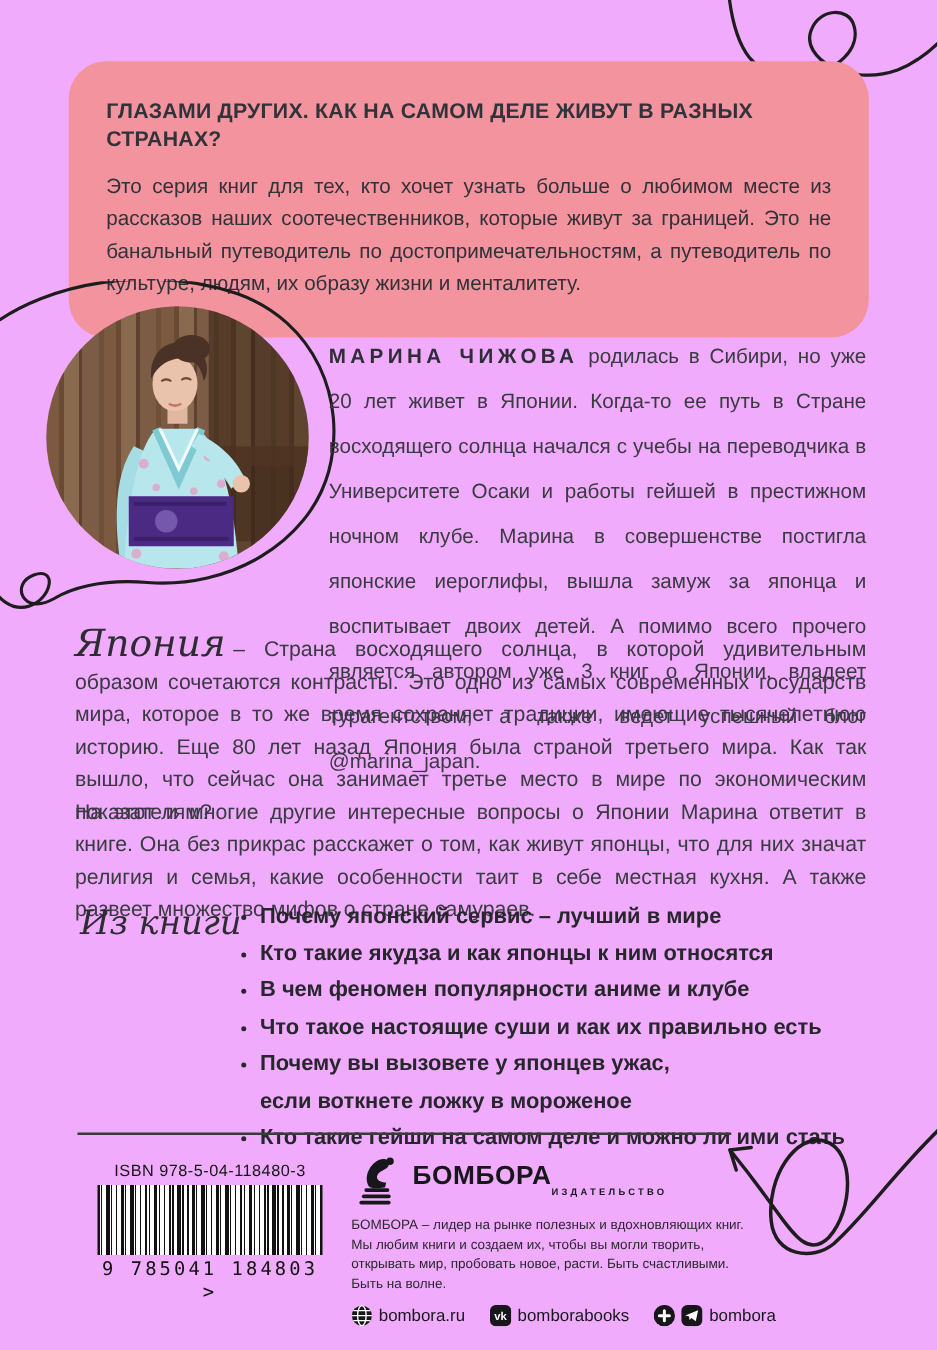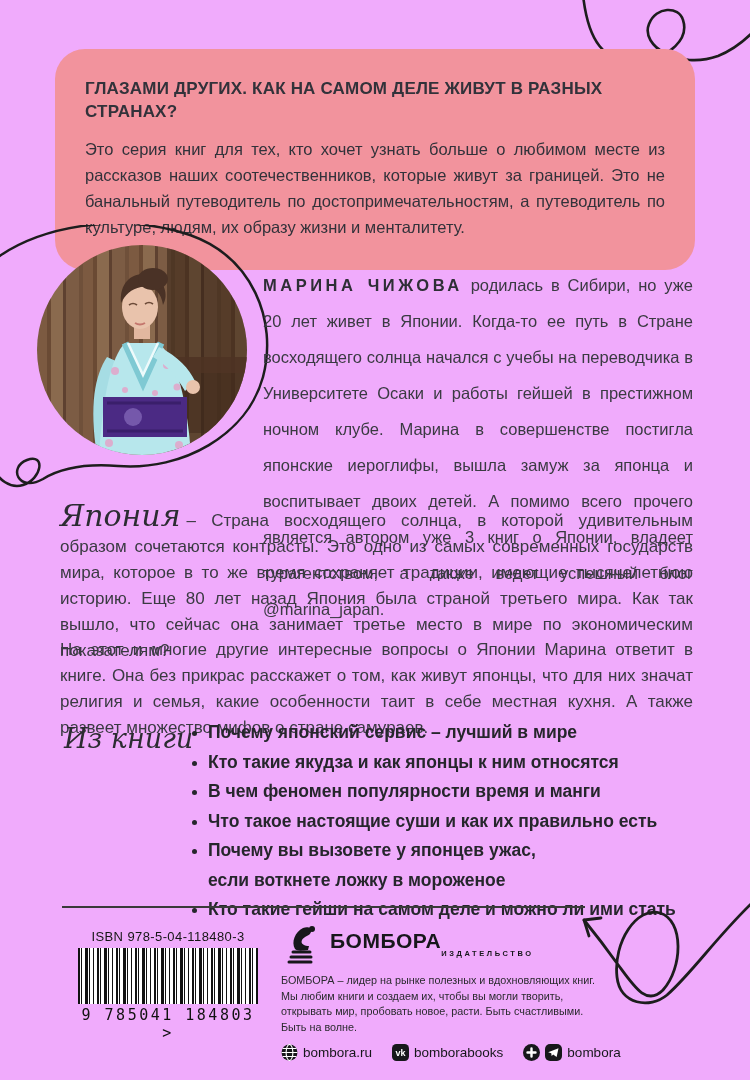--- a/index.html
+++ b/index.html
@@ -159,21 +159,21 @@
     <span class="script">Япония</span><span>– Страна восходящего солнца, в которой удивительным образом сочетаются контрасты. Это одно из самых современных государств мира, которое в то же время сохраняет традиции, имеющие тысячелетнюю историю. Еще 80 лет назад Япония была страной третьего мира. Как так вышло, что сейчас она занимает третье место в мире по экономическим показателям?</span>
   </p>
   <p class="about-2">На этот и многие другие интересные вопросы о Японии Марина ответит в книге. Она без прикрас расскажет о том, как живут японцы, что для них значат религия и семья, какие особенности таит в себе местная кухня. А также развеет множество мифов о стране самураев.</p>
 
   <div class="learn-heading">
     <div>Из книги</div>
   </div>
   <ul class="learn-list">
     <li>Почему японский сервис – лучший в мире</li>
     <li>Кто такие якудза и как японцы к ним относятся</li>
-    <li>В чем феномен популярности время и манги</li>
+    <li>В чем феномен популярности аниме и клубе</li>
     <li>Что такое настоящие суши и как их правильно есть</li>
     <li>Почему вы вызовете у японцев ужас,
 если воткнете ложку в мороженое</li>
     <li>Кто такие гейши на самом деле и можно ли ими стать</li>
   </ul>
 
   <div class="divider"></div>
 
   <svg class="deco" style="left:555px;top:878px;" width="195" height="165" viewBox="0 0 195 165">
     <path d="M 200 22 C 162 58, 138 94, 112 117 C 95 131, 65 127, 62 99 C 58 64, 82 28, 105 35 C 129 42, 128 90, 108 112 C 92 128, 80 110, 64 88 C 54 74, 42 58, 29 42" fill="none" stroke="#1d1d1d" stroke-width="2.8" stroke-linecap="round"></path>

